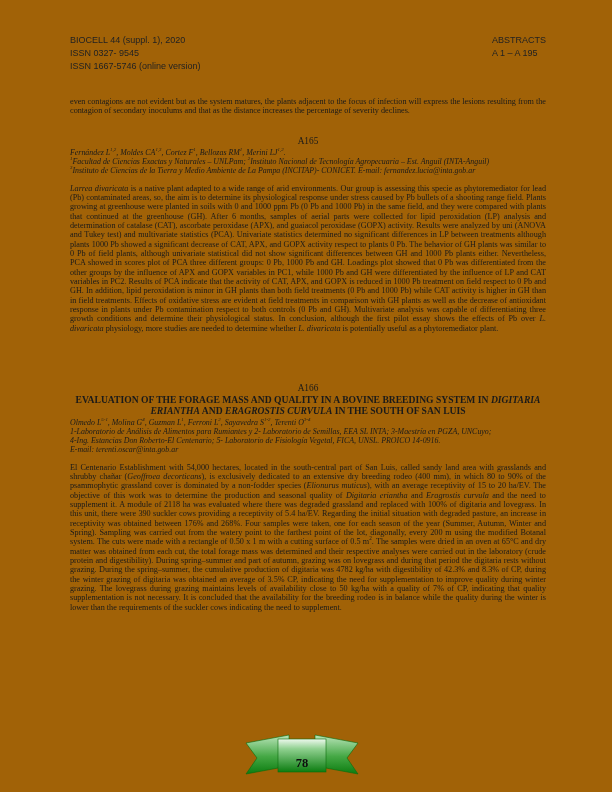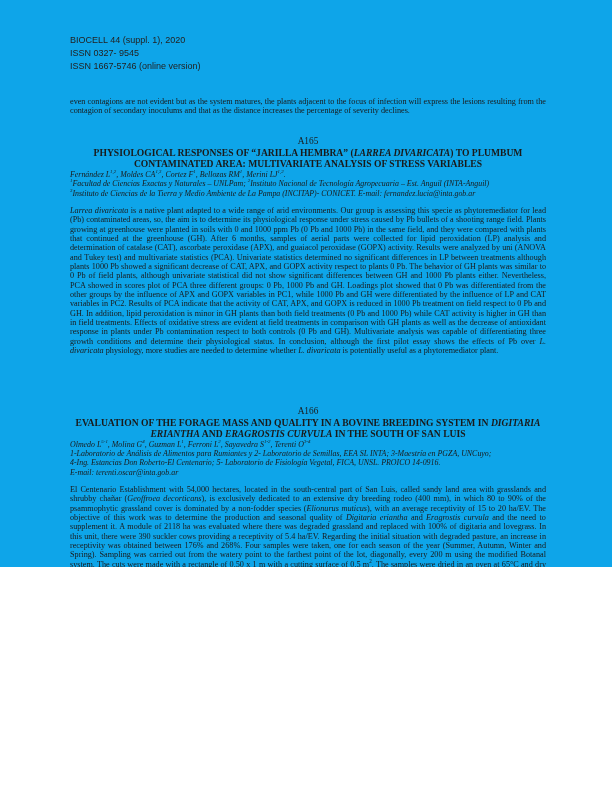--- a/index.html
+++ b/index.html
@@ -1,20 +1,20 @@
 <!DOCTYPE html>
 <html><head>
 <meta charset="utf-8">
 <style>
   html,body { margin:0; padding:0; background:#ffffff; }
   .page {
     position: relative;
     width: 612px;
-    height: 567px;
-    background: #0ea5e9;
+    height: 792px;
+    background: #a16207;
     overflow: hidden;
     font-family: "Liberation Serif", serif;
     color: #1a1a1a;
   }
   .content {
     position: absolute;
     left: 70px;
     top: 34px;
     width: 476px;
   }
@@ -85,27 +85,30 @@
 
 <div class="page">
   <div class="content">
 
     <div class="header">
       <div class="header-left">
         <div>BIOCELL 44 (suppl. 1), 2020</div>
         <div>ISSN 0327- 9545</div>
         <div>ISSN 1667-5746 (online version)</div>
       </div>
+      <div class="header-right">
+        <div>ABSTRACTS</div>
+        <div>A 1 – A 195</div>
+      </div>
     </div>
 
     <p class="intro">even contagions are not evident but as the system matures, the plants adjacent to the focus of infection will express the lesions resulting from the contagion of secondary inoculums and that as the distance increases the percentage of severity declines.</p>
 
     <section class="abstract abstract-a165">
       <div class="code">A165</div>
-      <div class="title"><span>PHYSIOLOGICAL RESPONSES OF “JARILLA HEMBRA” (</span><span style="font-style: italic;">LARREA DIVARICATA</span><span>) TO PLUMBUM CONTAMINATED AREA: MULTIVARIATE ANALYSIS OF STRESS VARIABLES</span></div>
       <div class="authors"><span>Fernández L</span><sup>1,2</sup><span>, Moldes CA</span><sup>1,3</sup><span>, Cortez F</span><sup>1</sup><span>, Bellozas RM</span><sup>1</sup><span>, Merini LJ</span><sup>1,2</sup><span>.</span></div>
       <div class="affil"><sup>1</sup><span>Facultad de Ciencias Exactas y Naturales – UNLPam; </span><sup>2</sup><span>Instituto Nacional de Tecnología Agropecuaria – Est. Anguil (INTA-Anguil)</span></div>
       <div class="affil"><sup>3</sup><span>Instituto de Ciencias de la Tierra y Medio Ambiente de La Pampa (INCITAP)- CONICET.  E-mail: fernandez.lucia@inta.gob.ar</span></div>
       <p class="body-par"><span style="font-style: italic;">Larrea divaricata</span><span> is a native plant adapted to a wide range of arid environments. Our group is assessing this specie as phytoremediator for lead (Pb) contaminated areas, so, the aim is to determine its physiological response under stress caused by Pb bullets of a shooting range field. Plants growing at greenhouse were planted in soils with 0 and 1000 ppm Pb (0 Pb and 1000 Pb) in the same field, and they were compared with plants that continued at the greenhouse (GH). After 6 months, samples of aerial parts were collected for lipid peroxidation (LP) analysis and determination of catalase (CAT), ascorbate peroxidase (APX), and guaiacol peroxidase (GOPX) activity. Results were analyzed by uni (ANOVA and Tukey test) and multivariate statistics (PCA). Univariate statistics determined no significant differences in LP between treatments although plants 1000 Pb showed a significant decrease of CAT, APX, and GOPX activity respect to plants 0 Pb. The behavior of GH plants was similar to 0 Pb of field plants, although univariate statistical did not show significant differences between GH and 1000 Pb plants either. Nevertheless, PCA showed in scores plot of PCA three different groups: 0 Pb, 1000 Pb and GH. Loadings plot showed that 0 Pb was differentiated from the other groups by the influence of APX and GOPX variables in PC1, while 1000 Pb and GH were differentiated by the influence of LP and CAT variables in PC2. Results of PCA indicate that the activity of CAT, APX, and GOPX is reduced in 1000 Pb treatment on field respect to 0 Pb and GH. In addition, lipid peroxidation is minor in GH plants than both field treatments (0 Pb and 1000 Pb) while CAT activity is higher in GH than in field treatments. Effects of oxidative stress are evident at field treatments in comparison with GH plants as well as the decrease of antioxidant response in plants under Pb contamination respect to both controls (0 Pb and GH). Multivariate analysis was capable of differentiating three growth conditions and determine their physiological status. In conclusion, although the first pilot essay shows the effects of Pb over </span><span style="font-style: italic;">L. divaricata</span><span> physiology, more studies are needed to determine whether </span><span style="font-style: italic;">L. divaricata</span><span> is potentially useful as a phytoremediator plant.</span></p>
     </section>
 
     <section class="abstract abstract-a166">
       <div class="code">A166</div>
       <div class="title"><span>EVALUATION OF THE FORAGE MASS AND QUALITY IN A BOVINE BREEDING SYSTEM IN </span><span style="font-style: italic;">DIGITARIA ERIANTHA</span><span> AND </span><span style="font-style: italic;">ERAGROSTIS CURVULA</span><span> IN THE SOUTH OF SAN LUIS</span></div>
       <div class="authors"><span>Olmedo L</span><sup>5-1</sup><span>, Molina G</span><sup>4</sup><span>, Guzman L</span><sup>1</sup><span>, Ferroni L</span><sup>2</sup><span>, Sayavedra S</span><sup>1-2</sup><span>, Terenti O</span><sup>3-4</sup></div>

